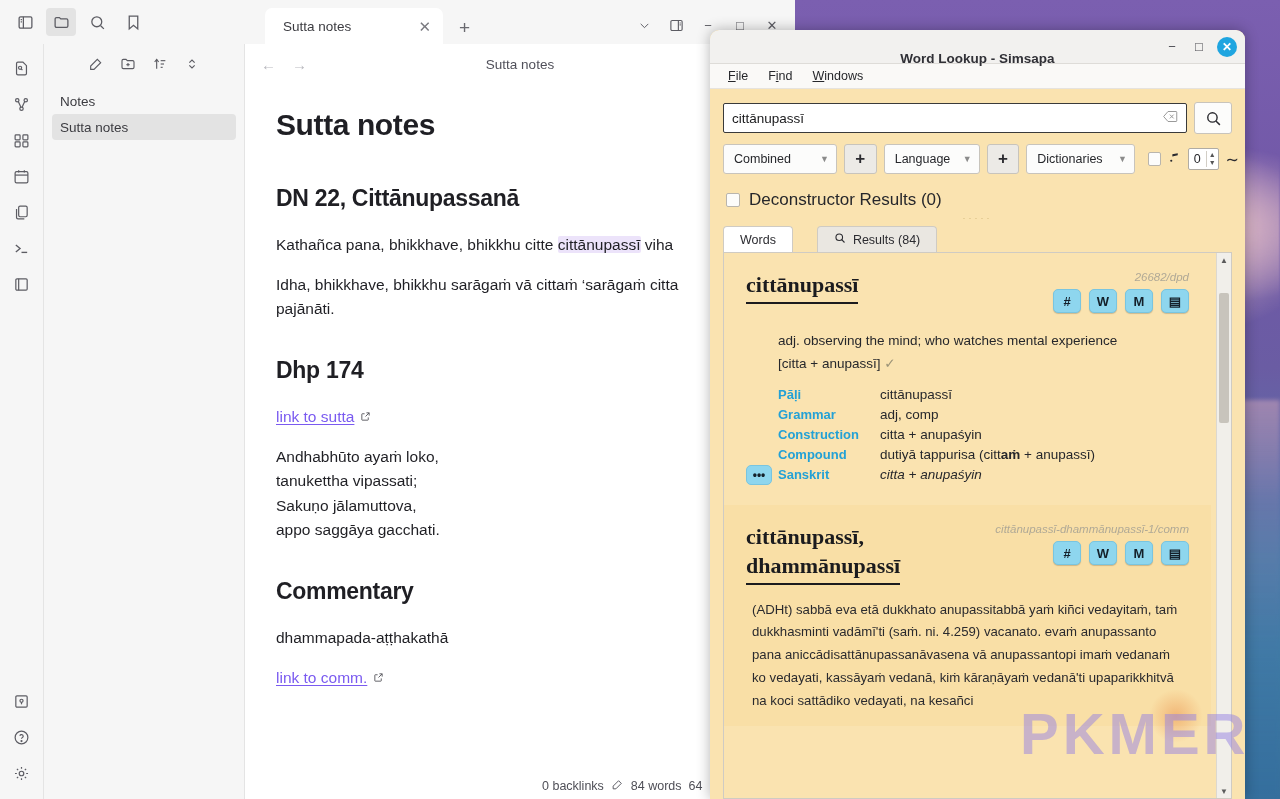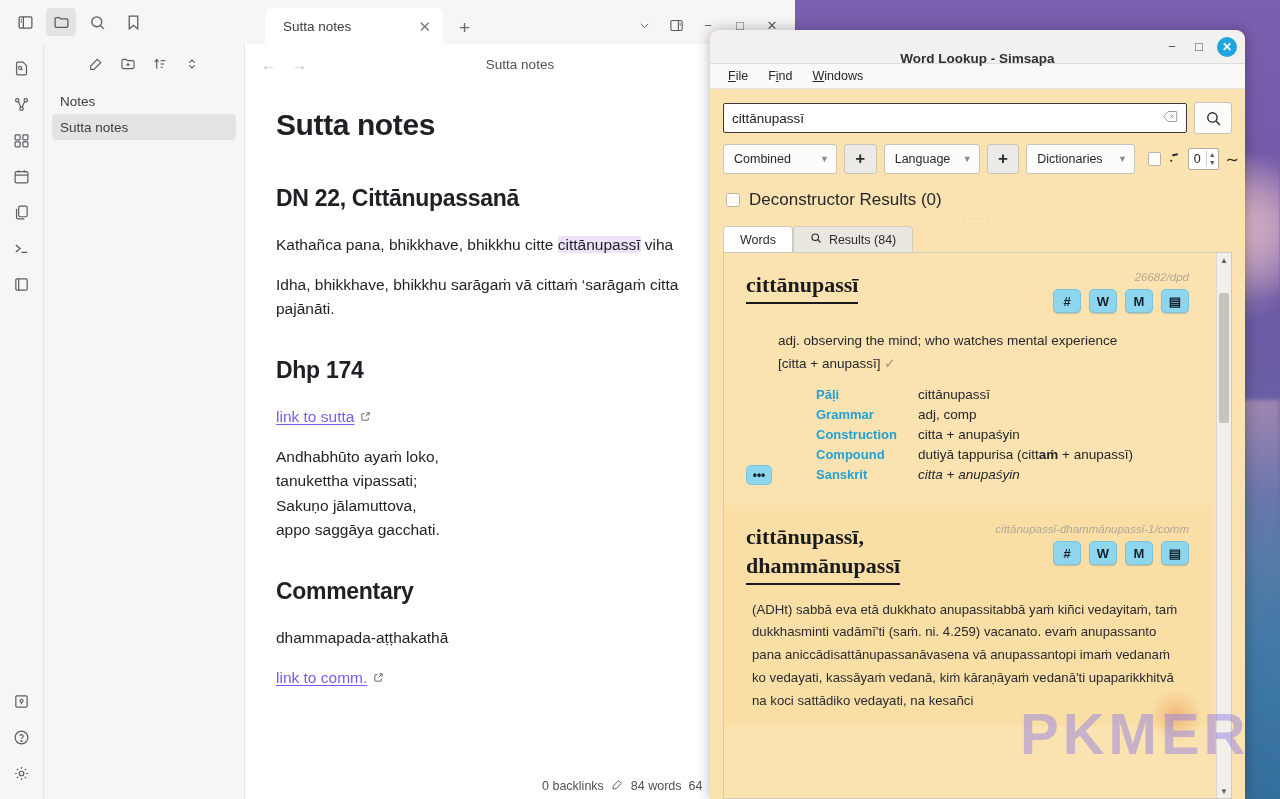--- a/index.html
+++ b/index.html
@@ -242,21 +242,21 @@
   }
   .ss-spin .val { padding: 0 5px; }
   .ss-spin .arrows { display: flex; flex-direction: column; border-left: 1px solid #d2cec6; padding: 0 2px; }
   .ss-spin .arrows span { font-size: 7px; line-height: 8px; color: #555; }
 
   .ss-deconstructor { display: flex; align-items: center; gap: 9px; padding: 16px 13px 0 16px; font-size: 17px; }
 
   .ss-splitter { height: 16px; display: flex; align-items: center; justify-content: center; }
   .ss-splitter .dots { letter-spacing: 3px; color: #d2b87c; font-size: 9px; }
 
-  .ss-tabs { display: flex; align-items: flex-end; padding-left: 13px; height: 26px; }
+  .ss-tabs { display: flex; align-items: flex-end; padding-left: 13px; height: 26px; gap: 24px; }
   .ss-tab {
     height: 26px; padding: 0 16px;
     display: flex; align-items: center; gap: 7px;
     font-size: 12.5px; background: #eae7e1;
     border: 1px solid #cfcbc3; border-bottom: none;
     border-radius: 4px 4px 0 0; cursor: pointer; color: #2b2b30;
   }
   .ss-tab.active { background: #ffffff; }
 
   .ss-results {
@@ -293,21 +293,21 @@
     box-shadow: 0 1px 1px rgba(0,0,0,.18);
     display: flex; align-items: center; justify-content: center;
     font-size: 13px; font-weight: bold; color: #14202a; cursor: pointer;
   }
   .entry-def { margin: 16px 0 0 32px; font-size: 13.5px; line-height: 1.72; }
   .entry-def b { font-weight: normal; }
   .check { color: #9c9478; }
 
   .kv { margin: 12px 0 0 32px; }
   .kv-row { display: flex; align-items: baseline; margin-bottom: 5px; position: relative; }
-  .kv-key { width: 102px; color: #23a1d6; font-weight: bold; font-size: 13px; margin-left: 38px; }
+  .kv-key { width: 102px; color: #23a1d6; font-weight: bold; font-size: 13px; }
   .kv-val { font-size: 13.5px; }
   .kv-val.ital { font-style: italic; }
   .kv-dots {
     position: absolute; left: -32px; top: -2px;
     width: 26px; height: 20px; border-radius: 5px;
     background: #8ed6ee; border: 1px solid #79c5e0;
     display: flex; align-items: center; justify-content: center;
     font-size: 12px; color: #14202a; font-weight: bold; cursor: pointer;
   }
 

